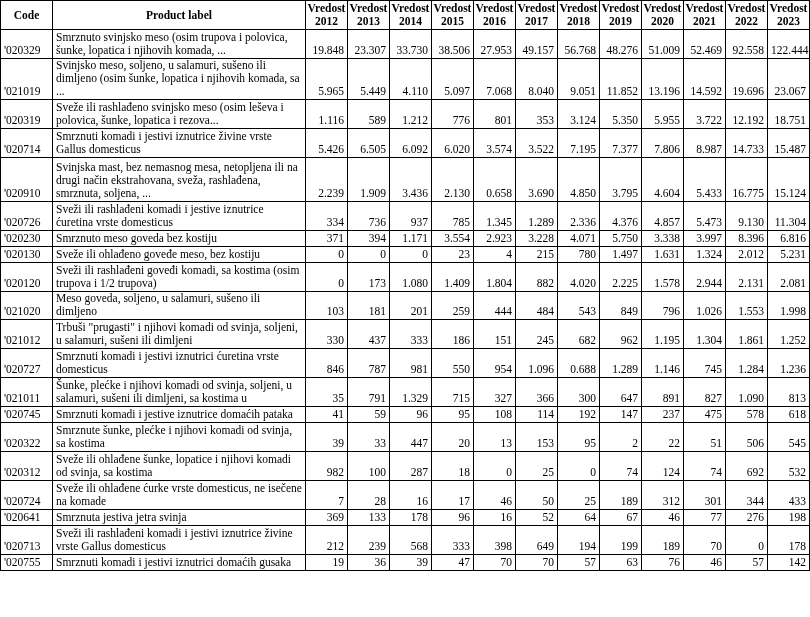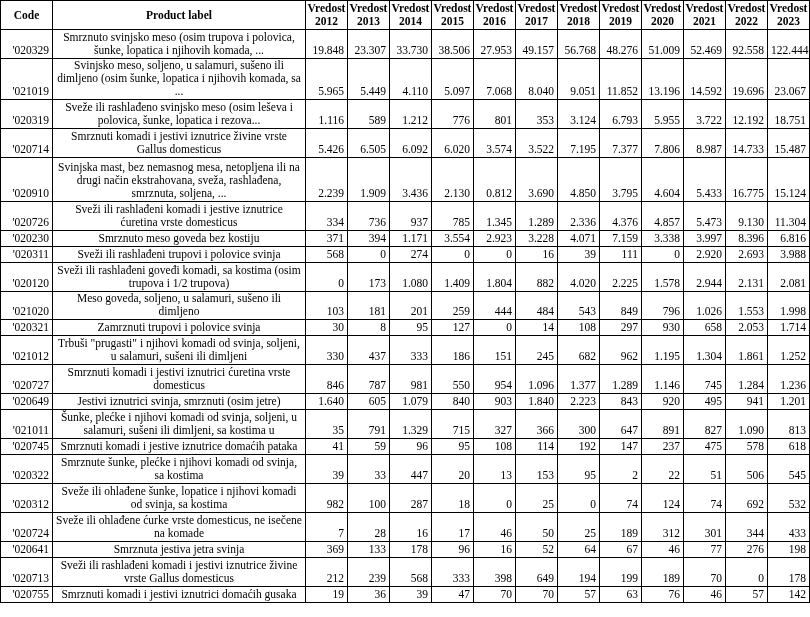--- a/index.html
+++ b/index.html
@@ -1,22 +1,22 @@
 <!DOCTYPE html>
 <html><head>
 <meta charset="utf-8">
 <style>
   html,body{margin:0;padding:0;background:#fff;}
   body{width:810px;height:617px;font-family:"Liberation Serif","DejaVu Serif",serif;color:#000;}
   table{border-collapse:collapse;width:809px;table-layout:fixed;margin:0;}
   th,td{border:1px solid #000;font-size:11.5px;line-height:13px;padding:0 3px 1px 3px;
         vertical-align:bottom;overflow:hidden;word-wrap:break-word;}
   thead th{font-weight:bold;text-align:center;vertical-align:middle;height:26px;padding:1px 1px;line-height:13px;}
-  td.code{text-align:right;white-space:nowrap;}
-  td.label{text-align:center;}
+  td.code{text-align:left;white-space:nowrap;}
+  td.label{text-align:left;}
   td.num{text-align:right;white-space:nowrap;}
   tr.h1{height:16px;}
   tr.h2{height:29px;}
   tr.h3{height:44px;}
   col.c-code{width:52px;}
   col.c-label{width:253px;}
   col.c-year{width:42px;}
 </style>
 </head>
 <body>
@@ -128,21 +128,21 @@
       <tr class="h2">
         <td class="code">'020319</td>
         <td class="label">Sveže ili rashlađeno svinjsko meso (osim leševa i polovica, šunke, lopatica i rezova...</td>
         <td class="num">1.116</td>
         <td class="num">589</td>
         <td class="num">1.212</td>
         <td class="num">776</td>
         <td class="num">801</td>
         <td class="num">353</td>
         <td class="num">3.124</td>
-        <td class="num">6.793</td>
+        <td class="num">5.350</td>
         <td class="num">5.955</td>
         <td class="num">3.722</td>
         <td class="num">12.192</td>
         <td class="num">18.751</td>
       </tr>
       <tr class="h2">
         <td class="code">'020714</td>
         <td class="label">Smrznuti komadi i jestivi iznutrice živine vrste Gallus domesticus</td>
         <td class="num">5.426</td>
         <td class="num">6.505</td>
@@ -157,21 +157,21 @@
         <td class="num">14.733</td>
         <td class="num">15.487</td>
       </tr>
       <tr class="h3">
         <td class="code">'020910</td>
         <td class="label">Svinjska mast, bez nemasnog mesa, netopljena ili na drugi način ekstrahovana, sveža, rashlađena, smrznuta, soljena, ...</td>
         <td class="num">2.239</td>
         <td class="num">1.909</td>
         <td class="num">3.436</td>
         <td class="num">2.130</td>
-        <td class="num">0.812</td>
+        <td class="num">0.658</td>
         <td class="num">3.690</td>
         <td class="num">4.850</td>
         <td class="num">3.795</td>
         <td class="num">4.604</td>
         <td class="num">5.433</td>
         <td class="num">16.775</td>
         <td class="num">15.124</td>
       </tr>
       <tr class="h2">
         <td class="code">'020726</td>
@@ -192,41 +192,41 @@
       <tr class="h1">
         <td class="code">'020230</td>
         <td class="label">Smrznuto meso goveda bez kostiju</td>
         <td class="num">371</td>
         <td class="num">394</td>
         <td class="num">1.171</td>
         <td class="num">3.554</td>
         <td class="num">2.923</td>
         <td class="num">3.228</td>
         <td class="num">4.071</td>
-        <td class="num">7.159</td>
+        <td class="num">5.750</td>
         <td class="num">3.338</td>
         <td class="num">3.997</td>
         <td class="num">8.396</td>
         <td class="num">6.816</td>
       </tr>
       <tr class="h1">
-        <td class="code">'020311</td>
-        <td class="label">Sveži ili rashlađeni trupovi i polovice svinja</td>
-        <td class="num">568</td>
-        <td class="num">0</td>
-        <td class="num">274</td>
-        <td class="num">0</td>
-        <td class="num">0</td>
-        <td class="num">16</td>
-        <td class="num">39</td>
-        <td class="num">111</td>
-        <td class="num">0</td>
-        <td class="num">2.920</td>
-        <td class="num">2.693</td>
-        <td class="num">3.988</td>
+        <td class="code">'020130</td>
+        <td class="label">Sveže ili ohlađeno goveđe meso, bez kostiju</td>
+        <td class="num">0</td>
+        <td class="num">0</td>
+        <td class="num">0</td>
+        <td class="num">23</td>
+        <td class="num">4</td>
+        <td class="num">215</td>
+        <td class="num">780</td>
+        <td class="num">1.497</td>
+        <td class="num">1.631</td>
+        <td class="num">1.324</td>
+        <td class="num">2.012</td>
+        <td class="num">5.231</td>
       </tr>
       <tr class="h2">
         <td class="code">'020120</td>
         <td class="label">Sveži ili rashlađeni goveđi komadi, sa kostima (osim trupova i 1/2 trupova)</td>
         <td class="num">0</td>
         <td class="num">173</td>
         <td class="num">1.080</td>
         <td class="num">1.409</td>
         <td class="num">1.804</td>
         <td class="num">882</td>
@@ -246,36 +246,20 @@
         <td class="num">259</td>
         <td class="num">444</td>
         <td class="num">484</td>
         <td class="num">543</td>
         <td class="num">849</td>
         <td class="num">796</td>
         <td class="num">1.026</td>
         <td class="num">1.553</td>
         <td class="num">1.998</td>
       </tr>
-      <tr class="h1">
-        <td class="code">'020321</td>
-        <td class="label">Zamrznuti trupovi i polovice svinja</td>
-        <td class="num">30</td>
-        <td class="num">8</td>
-        <td class="num">95</td>
-        <td class="num">127</td>
-        <td class="num">0</td>
-        <td class="num">14</td>
-        <td class="num">108</td>
-        <td class="num">297</td>
-        <td class="num">930</td>
-        <td class="num">658</td>
-        <td class="num">2.053</td>
-        <td class="num">1.714</td>
-      </tr>
       <tr class="h2">
         <td class="code">'021012</td>
         <td class="label">Trbuši "prugasti" i njihovi komadi od svinja, soljeni, u salamuri, sušeni ili dimljeni</td>
         <td class="num">330</td>
         <td class="num">437</td>
         <td class="num">333</td>
         <td class="num">186</td>
         <td class="num">151</td>
         <td class="num">245</td>
         <td class="num">682</td>
@@ -287,42 +271,26 @@
       </tr>
       <tr class="h2">
         <td class="code">'020727</td>
         <td class="label">Smrznuti komadi i jestivi iznutrici ćuretina vrste domesticus</td>
         <td class="num">846</td>
         <td class="num">787</td>
         <td class="num">981</td>
         <td class="num">550</td>
         <td class="num">954</td>
         <td class="num">1.096</td>
-        <td class="num">1.377</td>
+        <td class="num">0.688</td>
         <td class="num">1.289</td>
         <td class="num">1.146</td>
         <td class="num">745</td>
         <td class="num">1.284</td>
         <td class="num">1.236</td>
-      </tr>
-      <tr class="h1">
-        <td class="code">'020649</td>
-        <td class="label">Jestivi iznutrici svinja, smrznuti (osim jetre)</td>
-        <td class="num">1.640</td>
-        <td class="num">605</td>
-        <td class="num">1.079</td>
-        <td class="num">840</td>
-        <td class="num">903</td>
-        <td class="num">1.840</td>
-        <td class="num">2.223</td>
-        <td class="num">843</td>
-        <td class="num">920</td>
-        <td class="num">495</td>
-        <td class="num">941</td>
-        <td class="num">1.201</td>
       </tr>
       <tr class="h2">
         <td class="code">'021011</td>
         <td class="label">Šunke, plećke i njihovi komadi od svinja, soljeni, u salamuri, sušeni ili dimljeni, sa kostima u</td>
         <td class="num">35</td>
         <td class="num">791</td>
         <td class="num">1.329</td>
         <td class="num">715</td>
         <td class="num">327</td>
         <td class="num">366</td>

